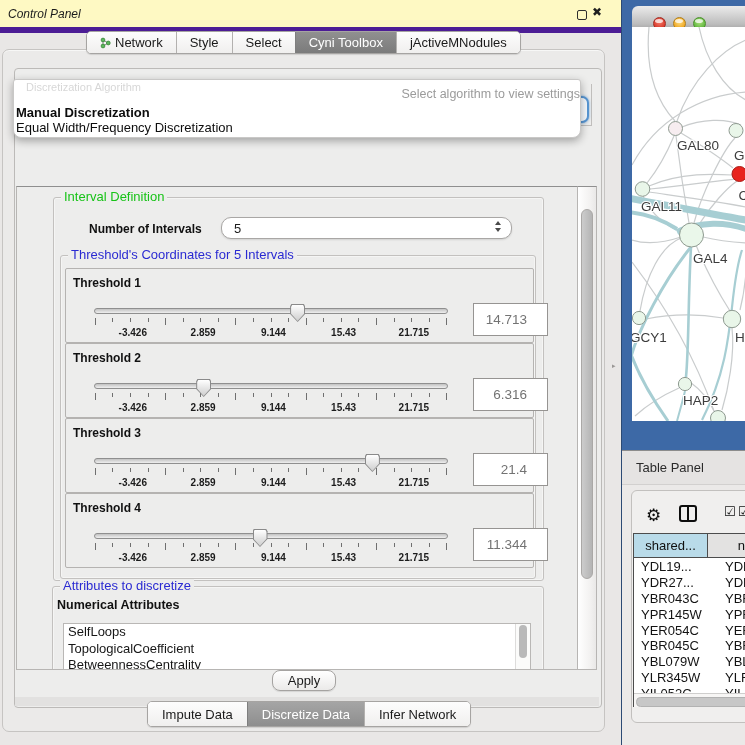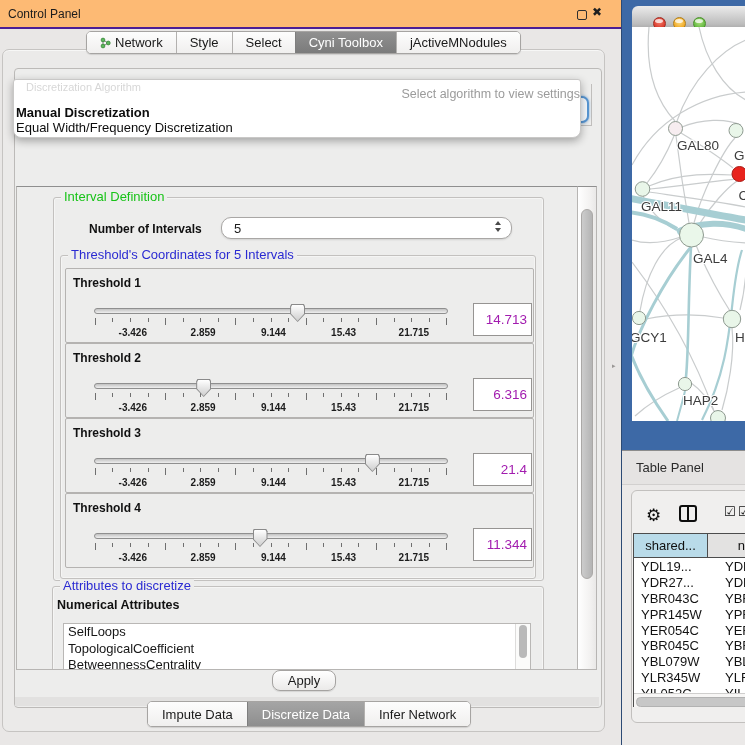--- a/index.html
+++ b/index.html
@@ -1,22 +1,22 @@
 <!DOCTYPE html>
 <html><head>
 <meta charset="utf-8">
 <style>
   html,body{margin:0;padding:0;background:#888;}
   #stage{position:relative;width:745px;height:745px;overflow:hidden;
          font-family:"Liberation Sans",sans-serif;background:#e7e5e4;
          -webkit-font-smoothing:antialiased;}
   
   #control-window{position:absolute;left:0;top:0;width:621px;height:745px;background:#e9e7e6;}
-  #cp-titlebar{position:absolute;left:0;top:0;width:621px;height:27px;background:#fdba74;
-    border-bottom:2px solid #4c1d95;}
+  #cp-titlebar{position:absolute;left:0;top:0;width:621px;height:27px;background:#fef9c3;
+    border-bottom:6px solid #4c1d95;font-style:italic;}
   #cp-title{position:absolute;left:8px;top:7px;font-size:12px;color:#1c1c1c;}
   #cp-float{position:absolute;left:577px;top:10px;width:8px;height:8px;border:1.6px solid #2f2f2f;border-radius:2px;}
   #cp-close{position:absolute;left:592px;top:5px;font-size:12px;color:#1f1f1f;font-family:"DejaVu Sans",sans-serif;}
   #cp-outer{position:absolute;left:2px;top:49px;width:601px;height:681px;background:#ebeae9;
     border:1px solid #c6c4c2;border-radius:7px;box-shadow:inset 0 1px 0 rgba(255,255,255,.6);}
   #cp-inner{position:absolute;left:14px;top:68px;width:586px;height:638px;background:#ededec;
     border:1px solid #bcbab8;border-radius:4px;}
   #cp-inner-bottom{position:absolute;left:15px;top:697px;width:584px;height:9px;background:#e2e1e0;}
   
   .segbar{position:absolute;display:flex;border:1px solid #a6a4a2;border-radius:5px;overflow:hidden;
@@ -61,22 +61,22 @@
     border-radius:3px;background:linear-gradient(#c2c2c2,#efefef);}
   .thr .tick{position:absolute;width:1px;background:#6f6f6f;top:49.5px;height:4px;}
   .thr .tick.major{height:7px;}
   .thr .slabel{position:absolute;top:58px;font-size:10px;font-weight:bold;color:#1c1c1c;transform:translateX(-50%);white-space:nowrap;margin-left:38px;}
   .thr .thumb{position:absolute;top:35.5px;width:15px;height:18px;
     clip-path:polygon(8% 0,92% 0,100% 12%,100% 55%,50% 100%,0 55%,0 12%);background:#8a8a8a;}
   .thr .thumb i{position:absolute;left:1px;top:1px;right:1px;bottom:1px;display:block;
     clip-path:polygon(8% 0,92% 0,100% 12%,100% 55%,50% 100%,0 55%,0 12%);
     background:linear-gradient(#ffffff,#e3e3e3 55%,#cfcfcf);}
   .thr .field{position:absolute;left:407px;top:34.5px;width:53px;height:31px;background:#fff;
-    border:1px solid #969492;font-size:13.5px;color:#a21caf;text-align:right;
-    line-height:31px;padding-right:4px;}
+    border:1px solid #969492;font-size:13.5px;color:#737373;text-align:right;
+    line-height:31px;padding-right:20px;}
   
   #attr-list{position:absolute;background:#fff;border:1px solid #b9b7b5;overflow:hidden;}
   #attr-list .item{font-size:13px;color:#161616;padding-left:4px;height:16.5px;line-height:16.5px;white-space:nowrap;}
   #attr-scroll{position:absolute;right:0;top:0;bottom:0;width:14px;background:#fbfbfa;border-left:1px solid #dddcdb;}
   #attr-thumb{position:absolute;left:2.5px;top:1px;width:8px;height:33px;border-radius:4px;background:#b9b9b9;}
   
   #apply-btn{position:absolute;left:272px;top:670px;width:64px;height:21px;border:1px solid #a5a3a1;
     border-radius:5px;background:linear-gradient(#ffffff,#ebeae9);font-size:13px;color:#1a1a1a;
     display:flex;align-items:center;justify-content:center;box-shadow:0 1px 1px rgba(0,0,0,.1);}
   

